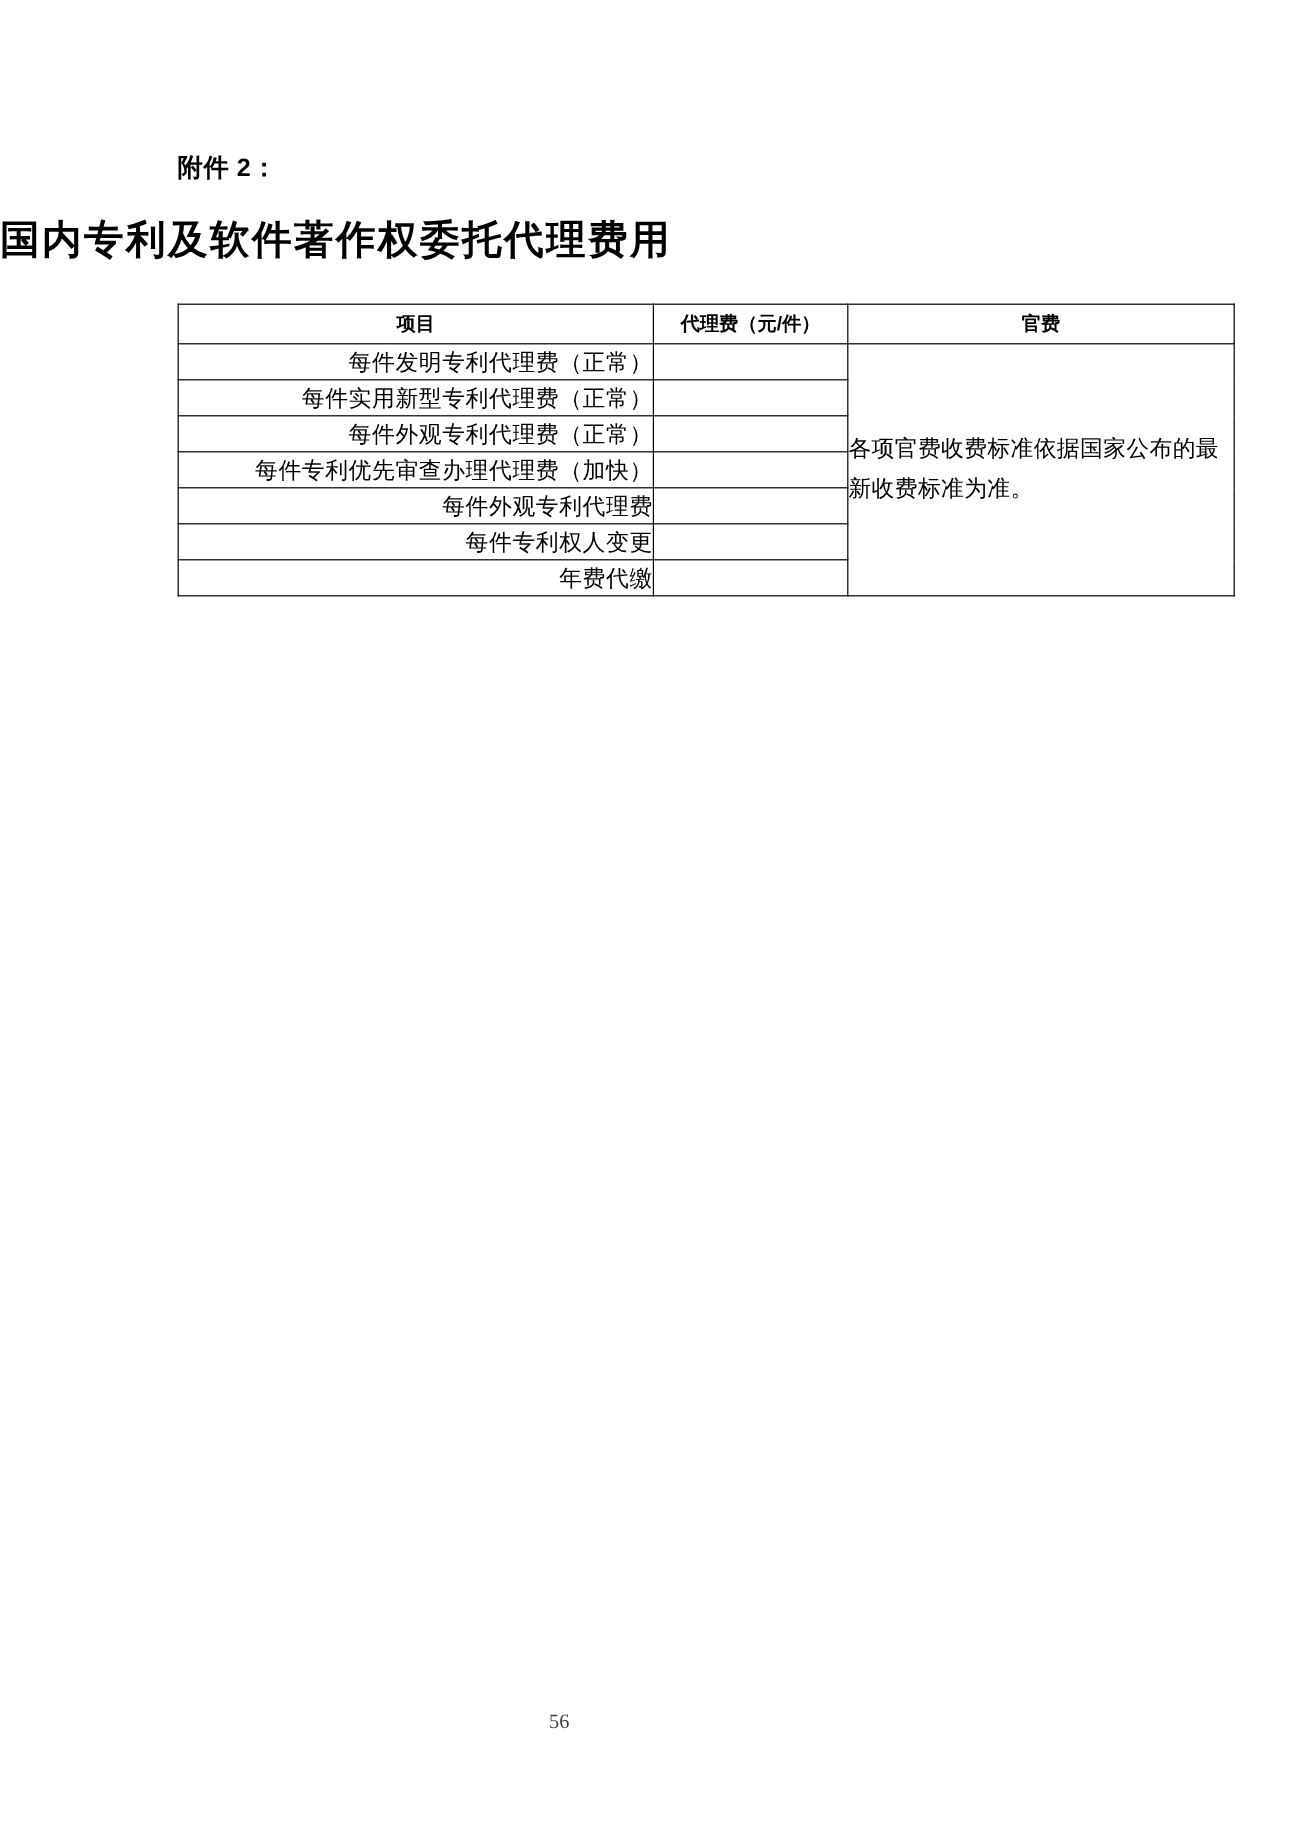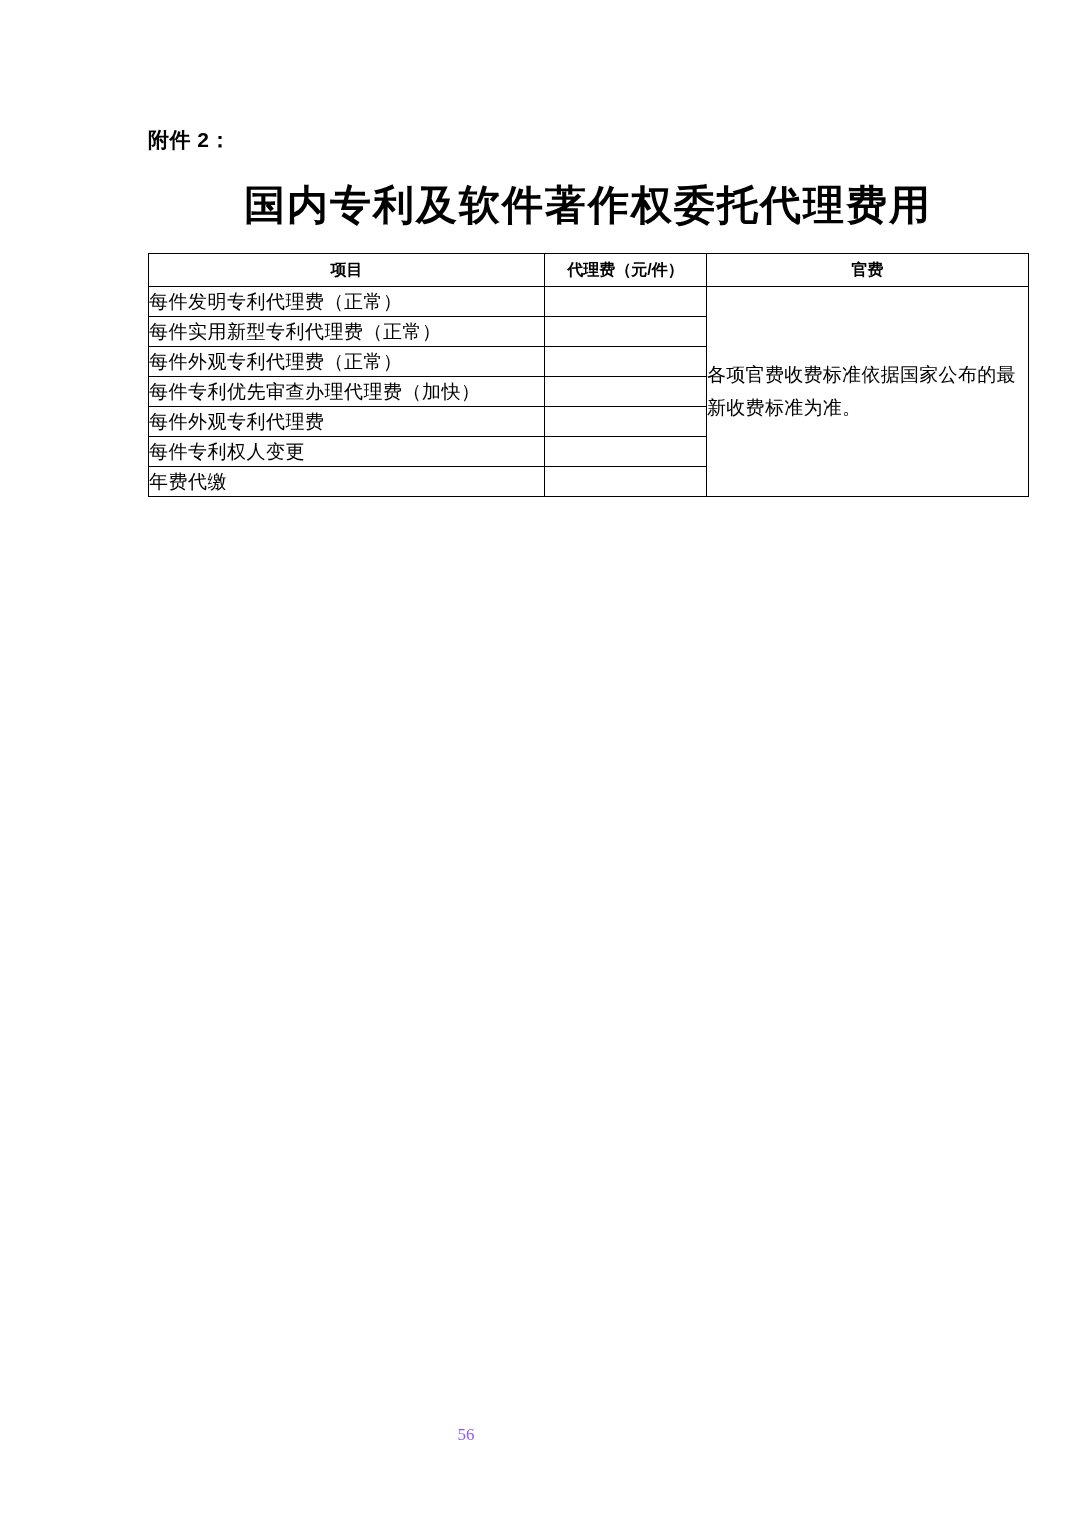--- a/index.html
+++ b/index.html
@@ -30,22 +30,22 @@
     font-size: 21px;
     font-weight: bold;
     letter-spacing: 0.5px;
     font-family: "Liberation Sans", "DejaVu Sans", sans-serif;
   }
   .doc-title {
     position: absolute;
     left: 0;
     right: 0;
     top: 178px;
-    text-align: right;
-    font-size: 41px;
+    text-align: left;
+    font-size: 33px;
     font-weight: bold;
     letter-spacing: 2px;
     font-family: "Liberation Sans", "DejaVu Sans", sans-serif;
   }
   .fee-table {
     position: absolute;
     left: 148px;
     top: 253px;
     width: 880px;
     border-collapse: collapse;
@@ -65,21 +65,21 @@
     text-align: center;
     height: 32px;
     font-family: "Liberation Sans", "DejaVu Sans", sans-serif;
     font-size: 16px;
   }
   .col-item { width: 396px; }
   .col-fee  { width: 162px; }
   .col-gov  { width: 322px; }
 
   .fee-table td.item-cell {
-    text-align: left;
+    text-align: right;
     letter-spacing: 0.5px;
   }
   .fee-table td.fee-cell {
     text-align: center;
   }
   .gov-cell {
     text-align: left;
     vertical-align: middle;
     padding: 6px 14px;
     line-height: 1.7;
@@ -87,21 +87,21 @@
     letter-spacing: 0.3px;
     margin-top: 20px;
   }
   .page-number {
     position: absolute;
     left: 0;
     right: 0;
     top: 1425px;
     text-align: center;
     font-size: 17px;
-    color: #8b5cf6;
+    color: #404040;
     font-family: "Liberation Serif", "DejaVu Serif", serif;
   }
 </style>
 </head>
 <body>
 
 <div class="page">
 
   <div class="attachment-label">附件 2：</div>
 

